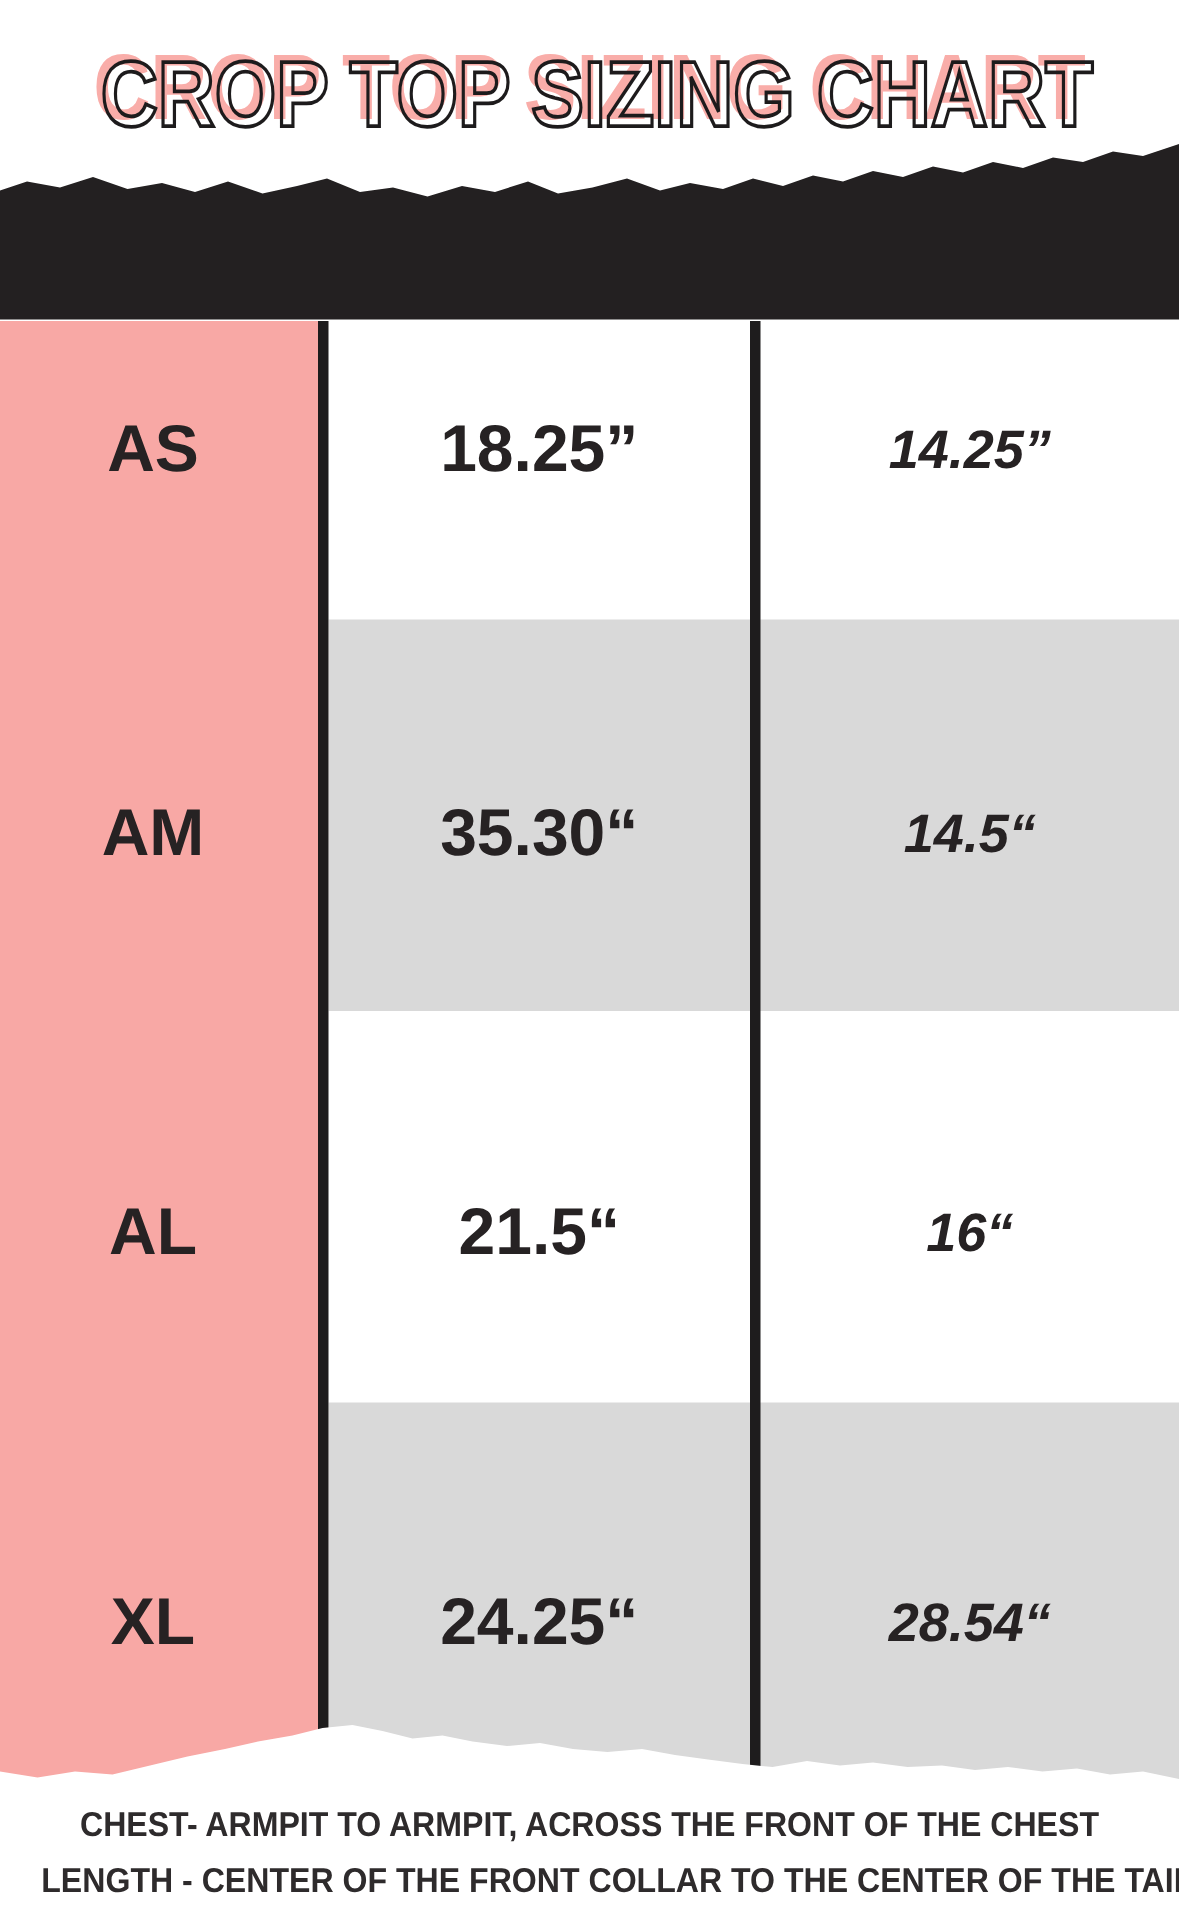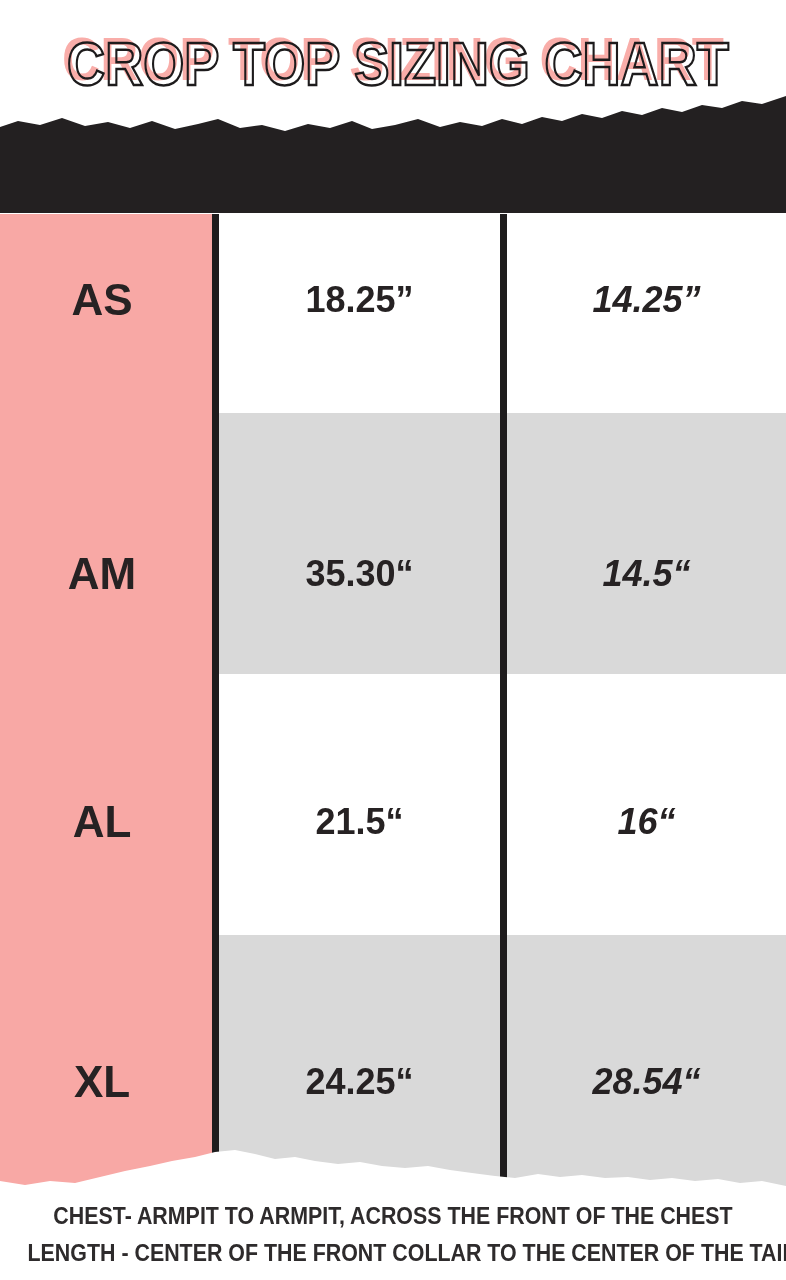--- a/index.html
+++ b/index.html
@@ -104,24 +104,24 @@
 
   .cell {
     position: absolute;
     text-align: center;
     line-height: 52px;
     color: #262223;
     z-index: 3;
     white-space: nowrap;
   }
   .cell.size-label { left: 0;   width: 204px; font-size: 44px; font-weight: bold; }
-  .cell.chest-val  { left: 219px; width: 281px; font-size: 36px; font-weight: bold; }
+  .cell.chest-val  { left: 219px; width: 281px; font-size: 44px; font-weight: bold; }
   .cell.length-val { left: 507px; width: 279px; font-size: 36px; font-weight: bold; font-style: italic; }
   .row-as .cell-y { top: 274px; }
-  .row-am .cell-y { top: 548px; }
+  .row-am .cell-y { top: 530px; }
   .row-al .cell-y { top: 796px; }
   .row-xl .cell-y { top: 1056px; }
 
   
   .footnote {
     position: absolute;
     top: 1198px; left: 0;
     width: 786px;
     text-align: center;
     z-index: 7;

